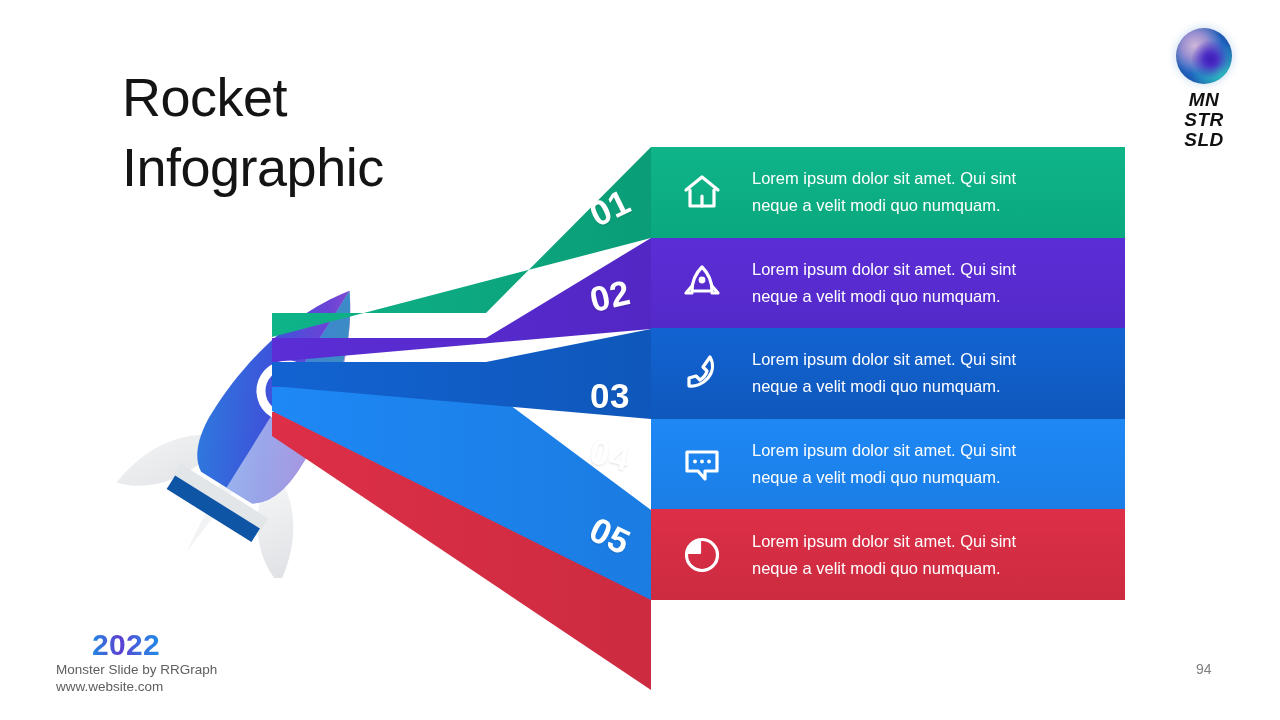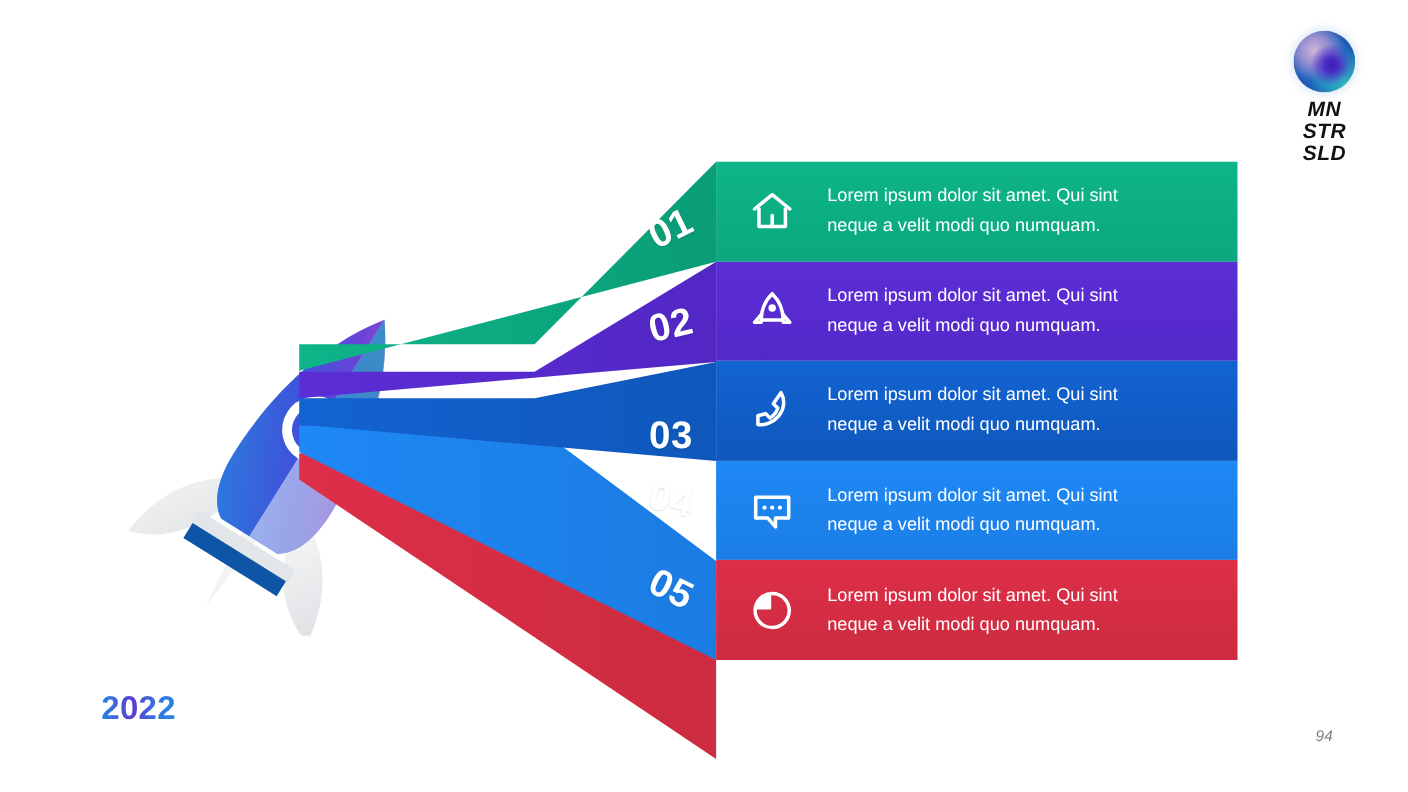--- a/index.html
+++ b/index.html
@@ -141,28 +141,29 @@
     line-height: 17px;
     color: #5e5e5e;
     white-space: pre-line;
   }
   #page-number {
     position: absolute;
     left: 1196px;
     top: 661px;
     font-size: 14px;
     color: #808080;
-    font-style: italic;
   }
 </style>
 </head>
 <body>
 
 <div id="slide">
 
+  <div id="page-title">Rocket
+Infographic</div>
 
   <div id="logo-block">
     <div id="logo-sphere"></div>
     <div id="logo-text">MN
 STR
 SLD</div>
   </div>
 
   <div id="rocket-illustration">
     <svg width="340" height="320" viewBox="0 0 340 320">
@@ -304,15 +305,17 @@
 neque a velit modi quo numquam.</span>
   </div>
 
   <div class="step-number" style="left:590px; top:188px; transform:rotate(-26deg);">01</div>
   <div class="step-number" style="left:590px; top:276px; transform:rotate(-13deg);">02</div>
   <div class="step-number" style="left:590px; top:356px; transform:rotate(0deg);margin-top:20px;">03</div>
   <div class="step-number" style="left:590px; top:435px; transform:rotate(13deg);">04</div>
   <div class="step-number" style="left:590px; top:516px; transform:rotate(26deg);">05</div>
 
   <div id="footer-year">2022</div>
+  <div id="footer-credit">Monster Slide  by RRGraph
+www.website.com</div>
   <div id="page-number">94</div>
 
 </div>
 
 </body></html>

